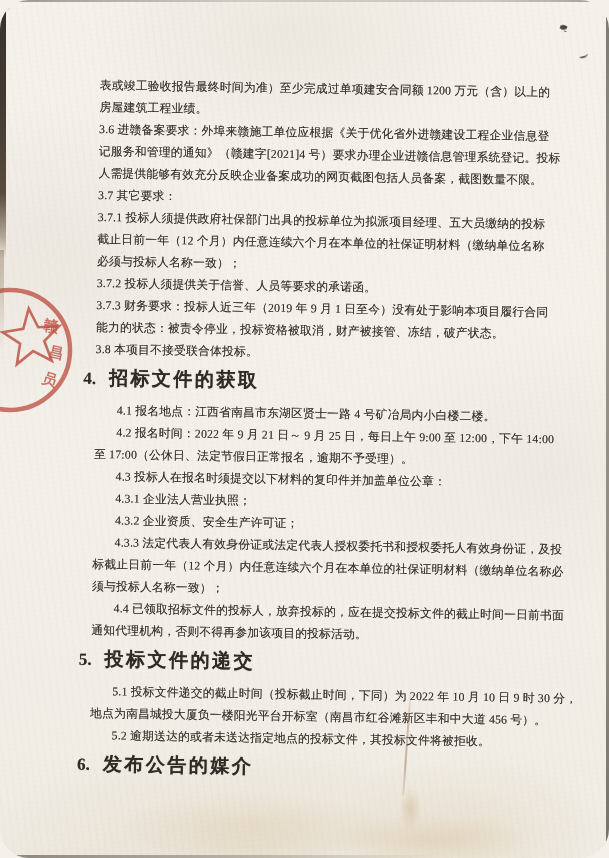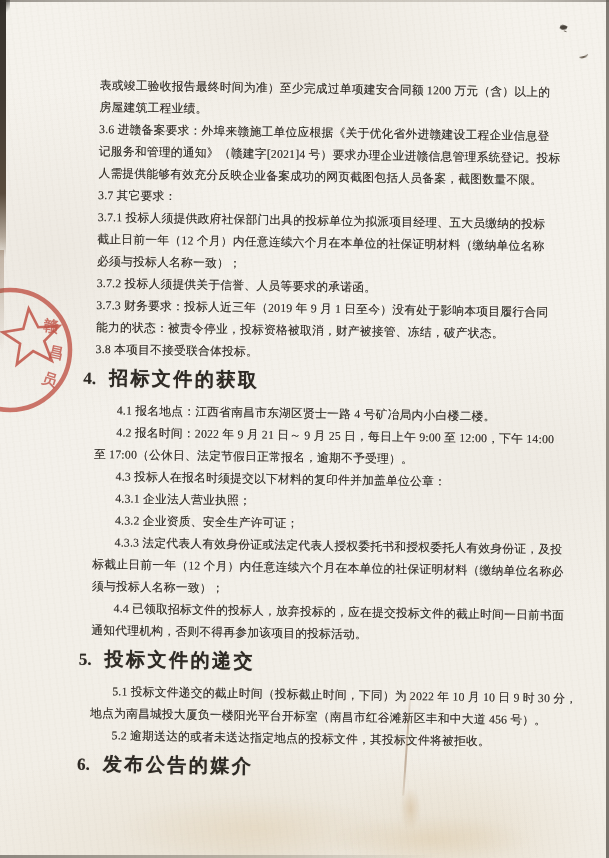--- a/index.html
+++ b/index.html
@@ -11,20 +11,21 @@
   
   .paper{
     position:absolute;inset:0;width:609px;height:858px;overflow:hidden;
     background:
       radial-gradient(320px 180px at 48% 4%, rgba(216,208,194,.28), rgba(216,208,194,0) 70%),
       radial-gradient(260px 240px at 8% 30%, rgba(210,200,186,.22), rgba(210,200,186,0) 70%),
       radial-gradient(300px 200px at 90% 55%, rgba(214,206,192,.18), rgba(214,206,192,0) 70%),
       radial-gradient(420px 160px at 40% 99%, rgba(212,196,166,.30), rgba(212,196,166,0) 72%),
       radial-gradient(200px 120px at 78% 97%, rgba(214,195,160,.26), rgba(214,195,160,0) 70%),
       linear-gradient(180deg,#f5f2ec 0%,#f3f0ea 55%,#f1ede5 100%);
+    border-radius: 29px;
   }
   .grain{
     position:absolute;inset:0;opacity:.5;
     background:
       repeating-linear-gradient(83deg, rgba(190,182,168,.07) 0 2px, rgba(255,255,255,0) 2px 7px),
       repeating-linear-gradient(-7deg, rgba(198,190,176,.06) 0 1px, rgba(255,255,255,0) 1px 5px);
   }
   
   #doc{
     position:absolute;left:100px;top:74px;width:450px;

